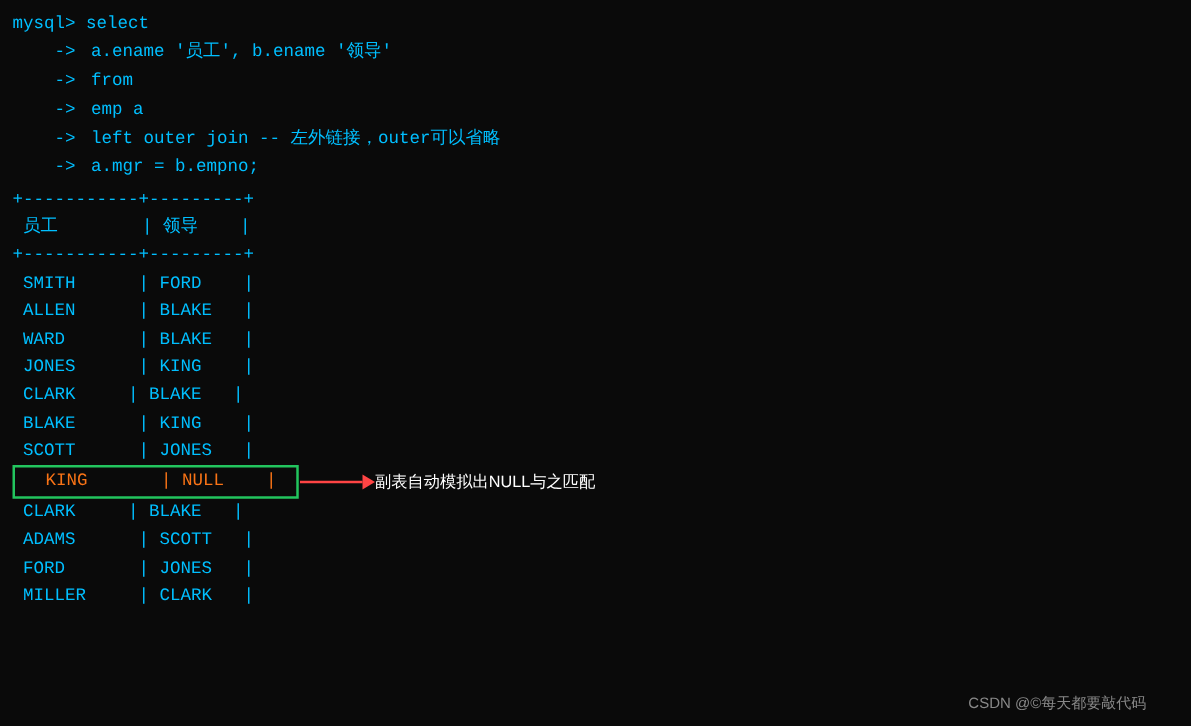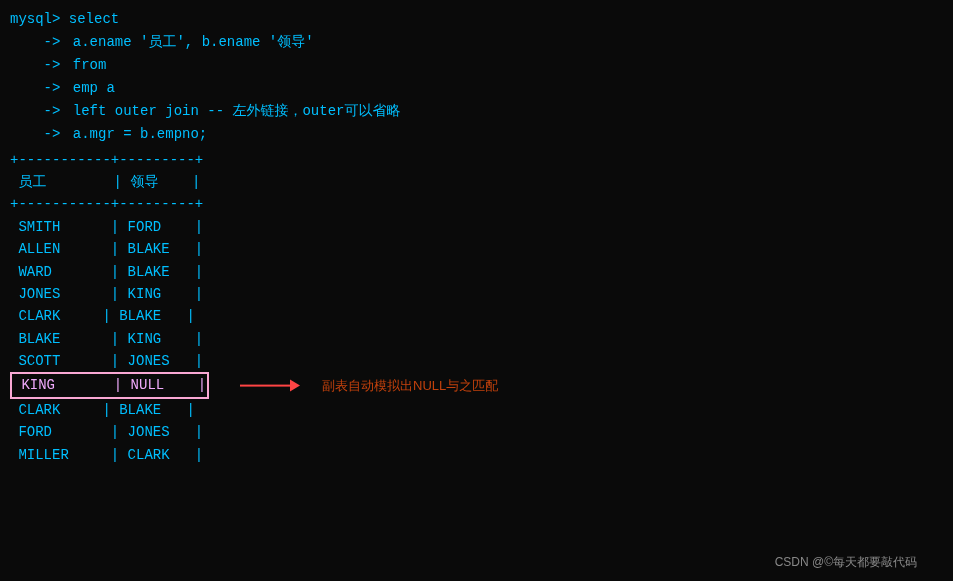--- a/index.html
+++ b/index.html
@@ -95,30 +95,31 @@
 
     <div class="data-row"><span> SMITH      | FORD    |</span></div>
     <div class="data-row"><span> ALLEN      | BLAKE   |</span></div>
     <div class="data-row"><span> WARD       | BLAKE   |</span></div>
     <div class="data-row"><span> JONES      | KING    |</span></div>
     <div class="data-row"><span> CLARK     | BLAKE   |</span></div>
     <div class="data-row"><span> BLAKE      | KING    |</span></div>
     <div class="data-row"><span> SCOTT      | JONES   |</span></div>
 
     <div class="data-row" style="position:relative;">
-      <span style="display:inline-block; border: 2px solid #f9a8d4; color:#f0abfc; white-space:pre; padding: 0 1px;"> KING       | NULL    |</span>
+      <span style="display:inline-block; border: 2px solid #22c55e; color:#f97316; white-space:pre; padding: 0 16px;"> KING       | NULL    |</span>
       
       <div style="position:absolute; left:230px; top:50%; transform:translateY(-50%); display:flex; align-items:center;">
         <div style="width:50px; height:2px; background:#ff4444; position:relative;"></div>
         <div style="width:0; height:0; border-top:6px solid transparent; border-bottom:6px solid transparent; border-left:10px solid #ff4444;"></div>
-        <span style="margin-left:22px; color:#c2410c; font-family:Arial,sans-serif; font-size:13px; white-space:nowrap;">副表自动模拟出NULL与之匹配</span>
+        <span style="margin-left:0; color:#ffffff; font-family:Arial,sans-serif; font-size:13px; white-space:nowrap;">副表自动模拟出NULL与之匹配</span>
       </div>
     </div>
 
     <div class="data-row"><span> CLARK     | BLAKE   |</span></div>
+    <div class="data-row"><span> ADAMS      | SCOTT   |</span></div>
     <div class="data-row"><span> FORD       | JONES   |</span></div>
     <div class="data-row"><span> MILLER     | CLARK   |</span></div>
   </div>
 
   <div class="footer">
     <span>CSDN @©每天都要敲代码</span>
   </div>
 
 </div>
 

